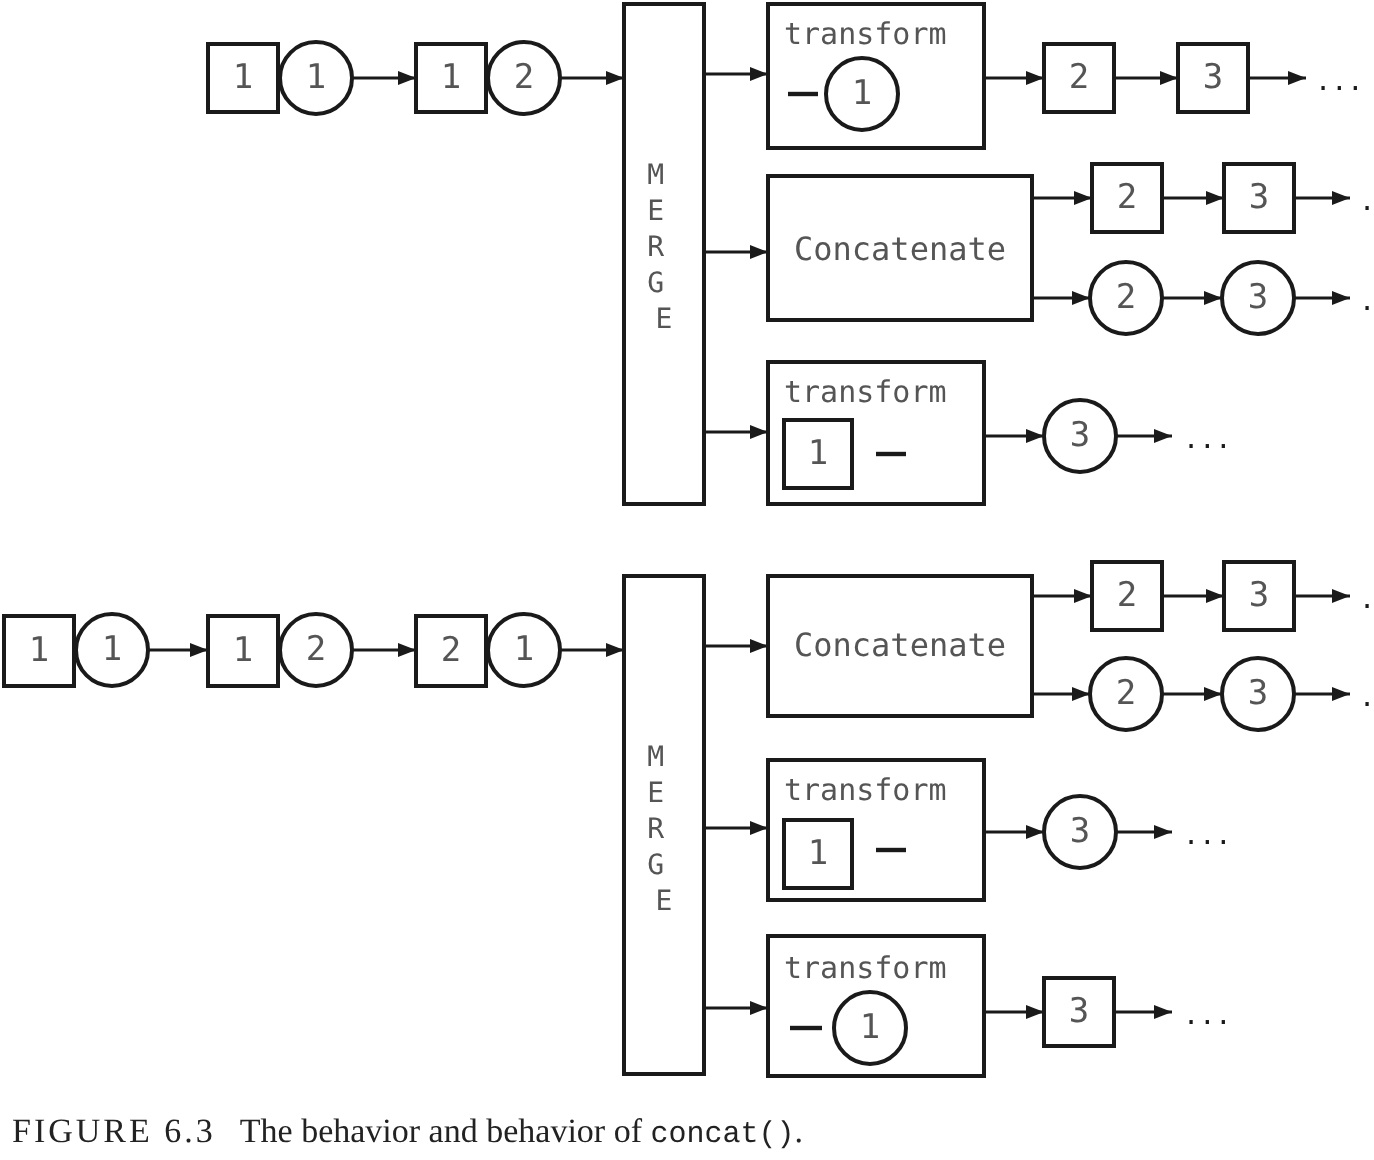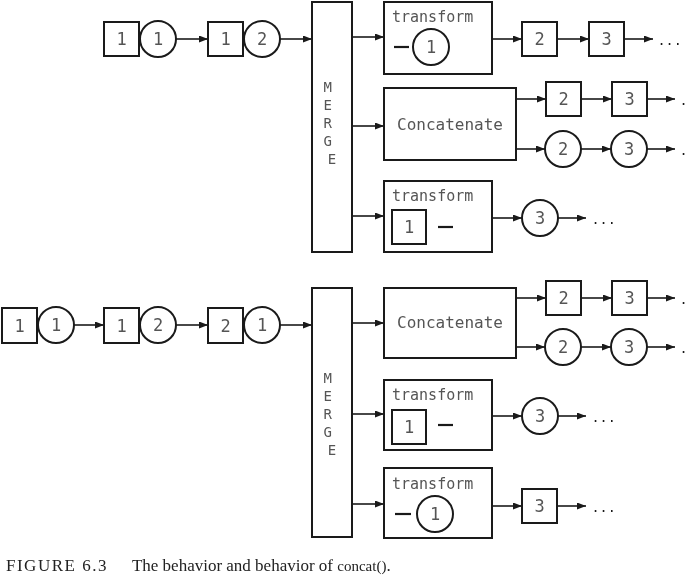--- a/index.html
+++ b/index.html
@@ -7,22 +7,22 @@
   #diagram { position: absolute; left: 0; top: 0; }
   .shape { fill: #ffffff; stroke: #1a1a1a; stroke-width: 2; }
   .box { fill: #ffffff; stroke: #1a1a1a; stroke-width: 2; }
   .line { stroke: #1a1a1a; stroke-width: 1.6; fill: none; }
   .dash { stroke: #1a1a1a; stroke-width: 2.2; }
   .val { font-family: "DejaVu Sans Mono", monospace; font-size: 17px; fill: #555555; text-anchor: middle; dominant-baseline: central; }
   .lbl { font-family: "DejaVu Sans Mono", monospace; font-size: 15px; fill: #555555; }
   .merge { font-family: "DejaVu Sans Mono", monospace; font-size: 14px; fill: #555555; text-anchor: middle; }
   .dots { font-family: "DejaVu Sans", sans-serif; font-size: 16px; fill: #1a1a1a; letter-spacing: 3px; }
   #caption { position: absolute; left: 6px; top: 556px; font-family: "Liberation Serif", serif; font-size: 17px; color: #222; white-space: nowrap; }
-  #caption .fig { font-variant: small-caps; letter-spacing: 1.5px; margin-right: 24px; }
-  #caption .code { font-family: Liberation Serif, serif; font-size: 15px; }
+  #caption .fig { font-variant: small-caps; letter-spacing: 1.5px; margin-right: 12px; }
+  #caption .code { font-family: Liberation Mono, monospace; font-size: 15px; }
 </style>
 </head>
 <body>
 
 <svg id="diagram" width="687" height="550" viewBox="0 0 687 550" xmlns="http://www.w3.org/2000/svg">
   <defs>
     <marker id="arr" viewBox="0 0 10 10" refX="10" refY="5" markerWidth="9" markerHeight="7" markerUnits="userSpaceOnUse" orient="auto" preserveAspectRatio="none">
       <path d="M0,0 L10,5 L0,10 z" fill="#1a1a1a"></path>
     </marker>
   </defs>

